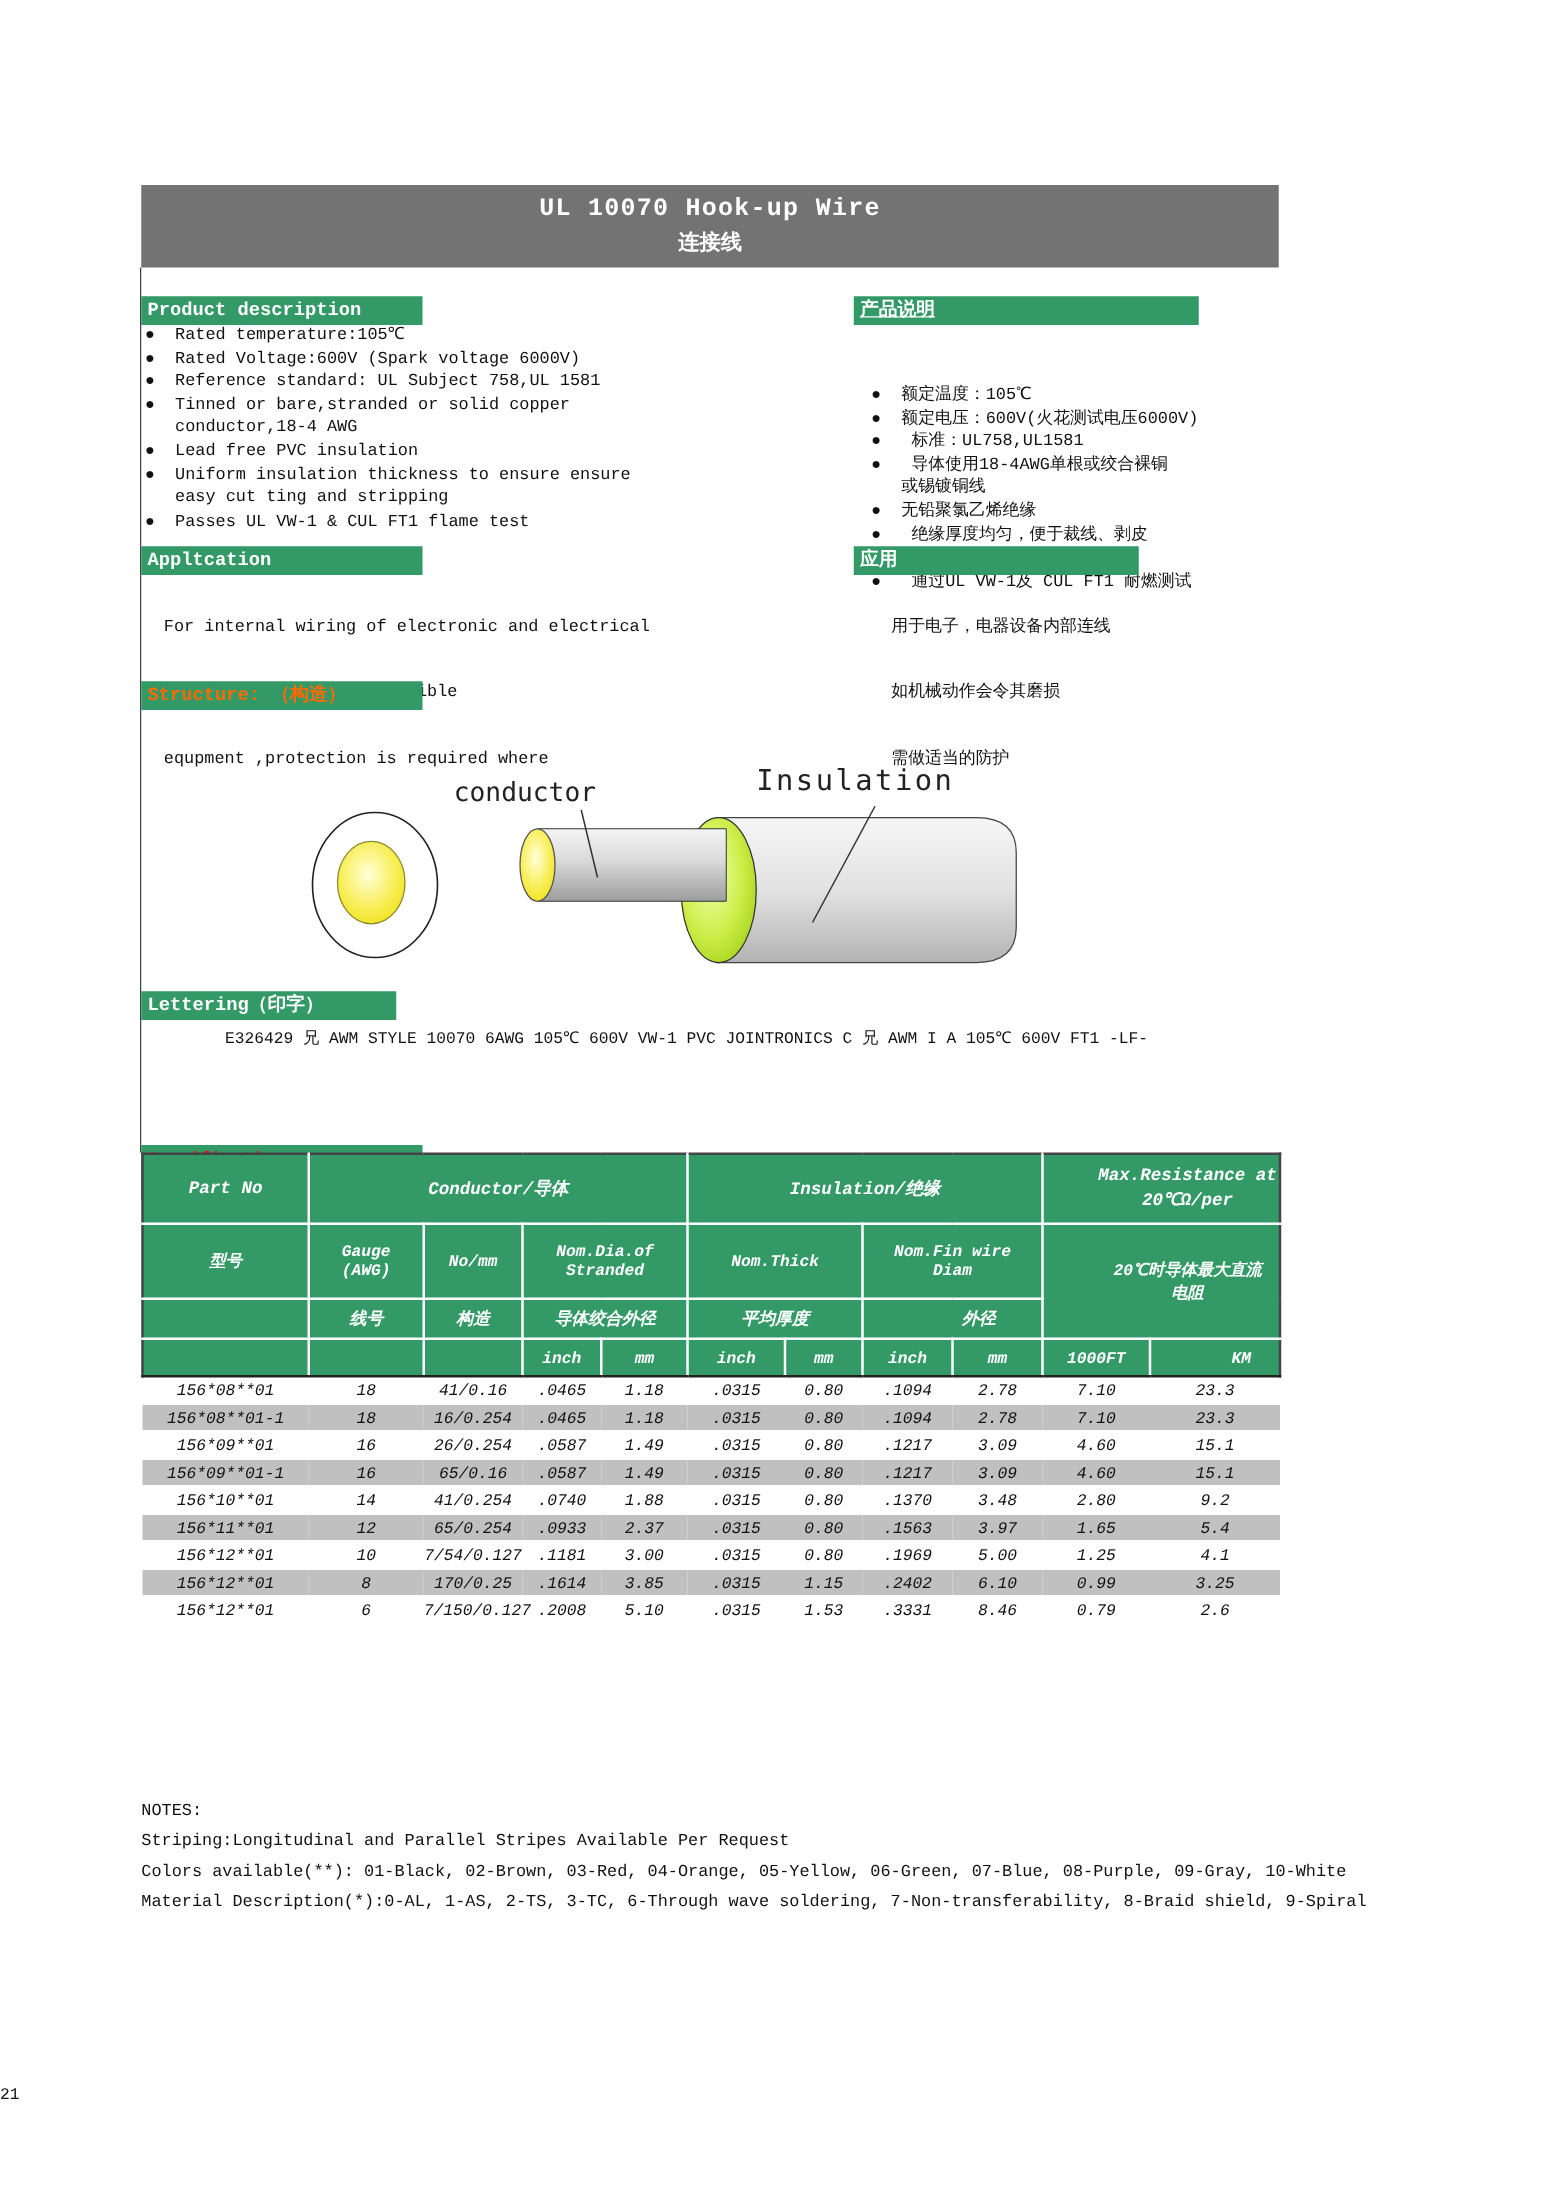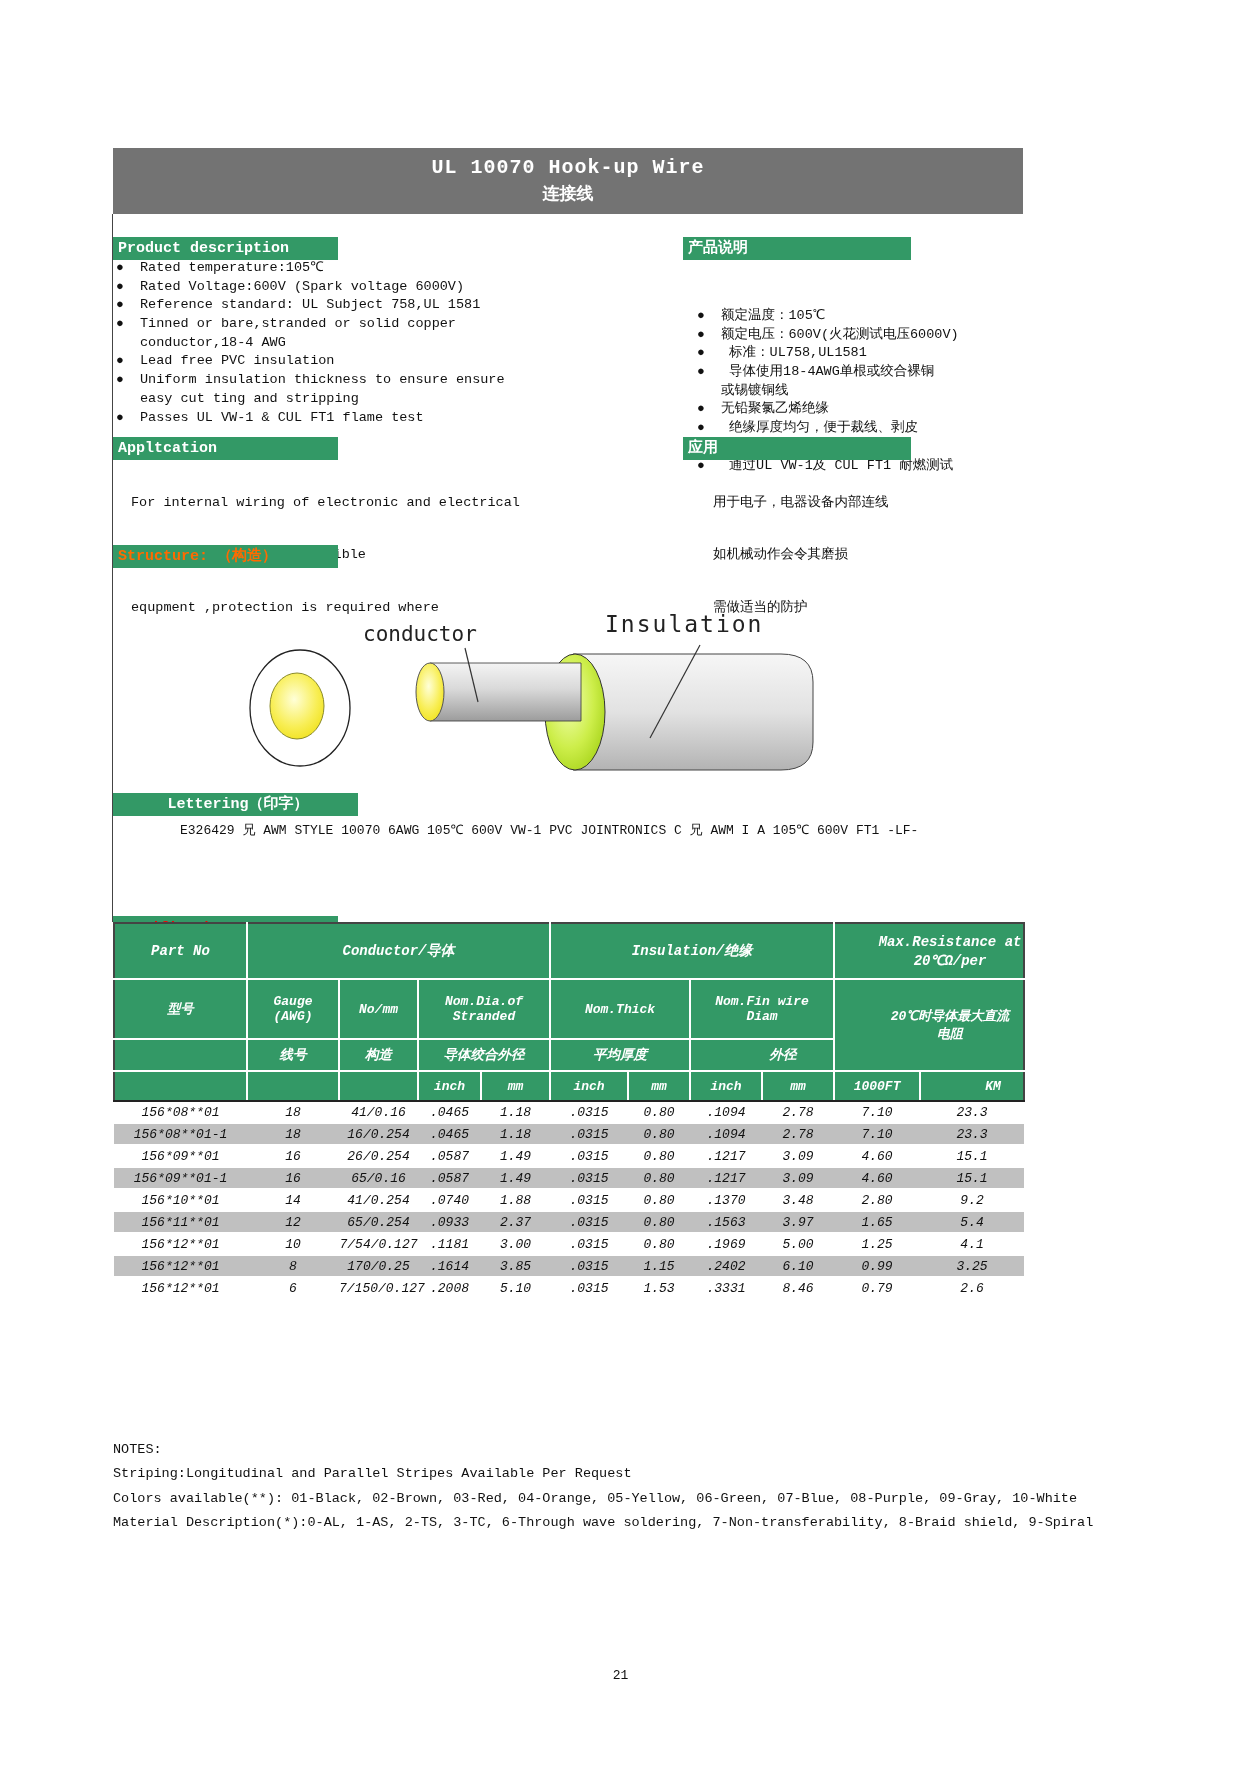--- a/index.html
+++ b/index.html
@@ -7,25 +7,25 @@
   .page{position:relative;width:1241px;height:1766px;background:#ffffff;overflow:hidden;}
 
   
   .banner{position:absolute;left:113px;top:148px;width:910px;height:66px;background:#737373;color:#fff;text-align:center;}
   .banner .l1{padding-top:8px;font-size:20px;font-weight:bold;letter-spacing:1px;}
   .banner .l2{font-size:17px;font-weight:bold;margin-top:3px;}
 
   
   .sec-h{position:absolute;height:23px;line-height:23px;background:#339966;color:#fff;font-weight:bold;font-size:15px;padding-left:5px;box-sizing:border-box;white-space:pre;}
   #hdr-prod-en{left:113px;top:237px;width:225px;}
-  #hdr-prod-zh{left:683px;top:237px;width:228px;}
+  #hdr-prod-zh{left:683px;top:237px;width:276px;text-decoration:underline;}
   #hdr-app-en{left:113px;top:437px;width:225px;}
   #hdr-app-zh{left:683px;top:437px;width:228px;}
   #hdr-structure{left:113px;top:545px;width:225px;color:#ff6a00;}
-  #hdr-lettering{left:113px;top:793px;width:245px;text-align:center;}
+  #hdr-lettering{left:113px;top:793px;width:204px;}
 
   
   .left-rule{position:absolute;left:112px;top:214px;width:1px;height:708px;background:#444;}
 
   
   .blist{position:absolute;font-size:13.5px;line-height:18.7px;}
   #list-prod-en{left:116px;top:259px;width:500px;}
   #list-prod-zh{left:697px;top:259px;width:340px;margin-top:48px;}
   .b-line{white-space:pre;height:18.7px;}
   .b-dot{display:inline-block;width:24px;font-size:13px;}
@@ -51,21 +51,21 @@
   .spec-table thead tr:nth-child(4) th{height:28px;font-size:13px;border-bottom:2px solid #222;}
   .spec-table thead th:first-child{border-left:2px solid #444;}
   .spec-table thead th:last-child{border-right:2px solid #444;padding-left:42px;}
   .spec-table td{text-align:center;font-size:13px;height:20px;border-bottom:2px solid #fff;padding:0;}
   .spec-table tbody tr:nth-of-type(even) td{background:#c0c0c0;}
 
   
   .notes{position:absolute;left:113px;top:1438px;width:1040px;font-size:13.5px;line-height:24.3px;}
   .note-line{white-space:pre;}
 
-  .page-num{position:absolute;left:0;top:1668px;width:1241px;text-align:center;font-size:13px;}
+  .page-num{position:absolute;left:0;top:1668px;width:1241px;text-align:left;font-size:13px;}
 
   svg text{font-family:"DejaVu Sans Mono","Liberation Mono",monospace;fill:#222;}
 </style>
 </head>
 <body>
 
 <div class="page">
 
   <div class="banner">
     <div class="l1">UL 10070 Hook-up Wire</div>

